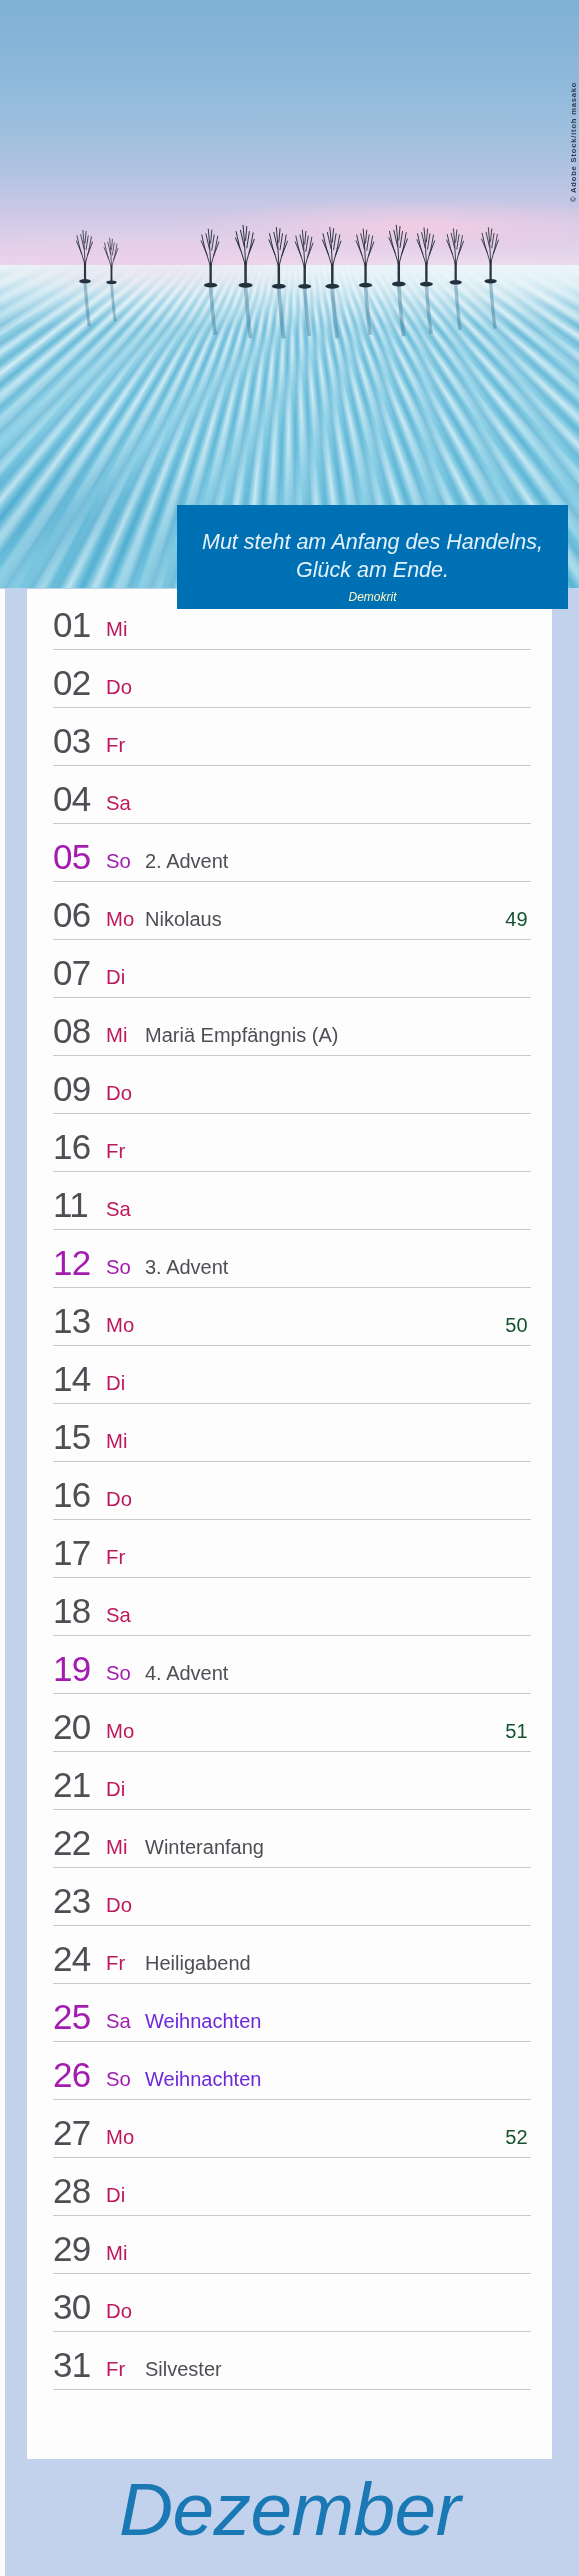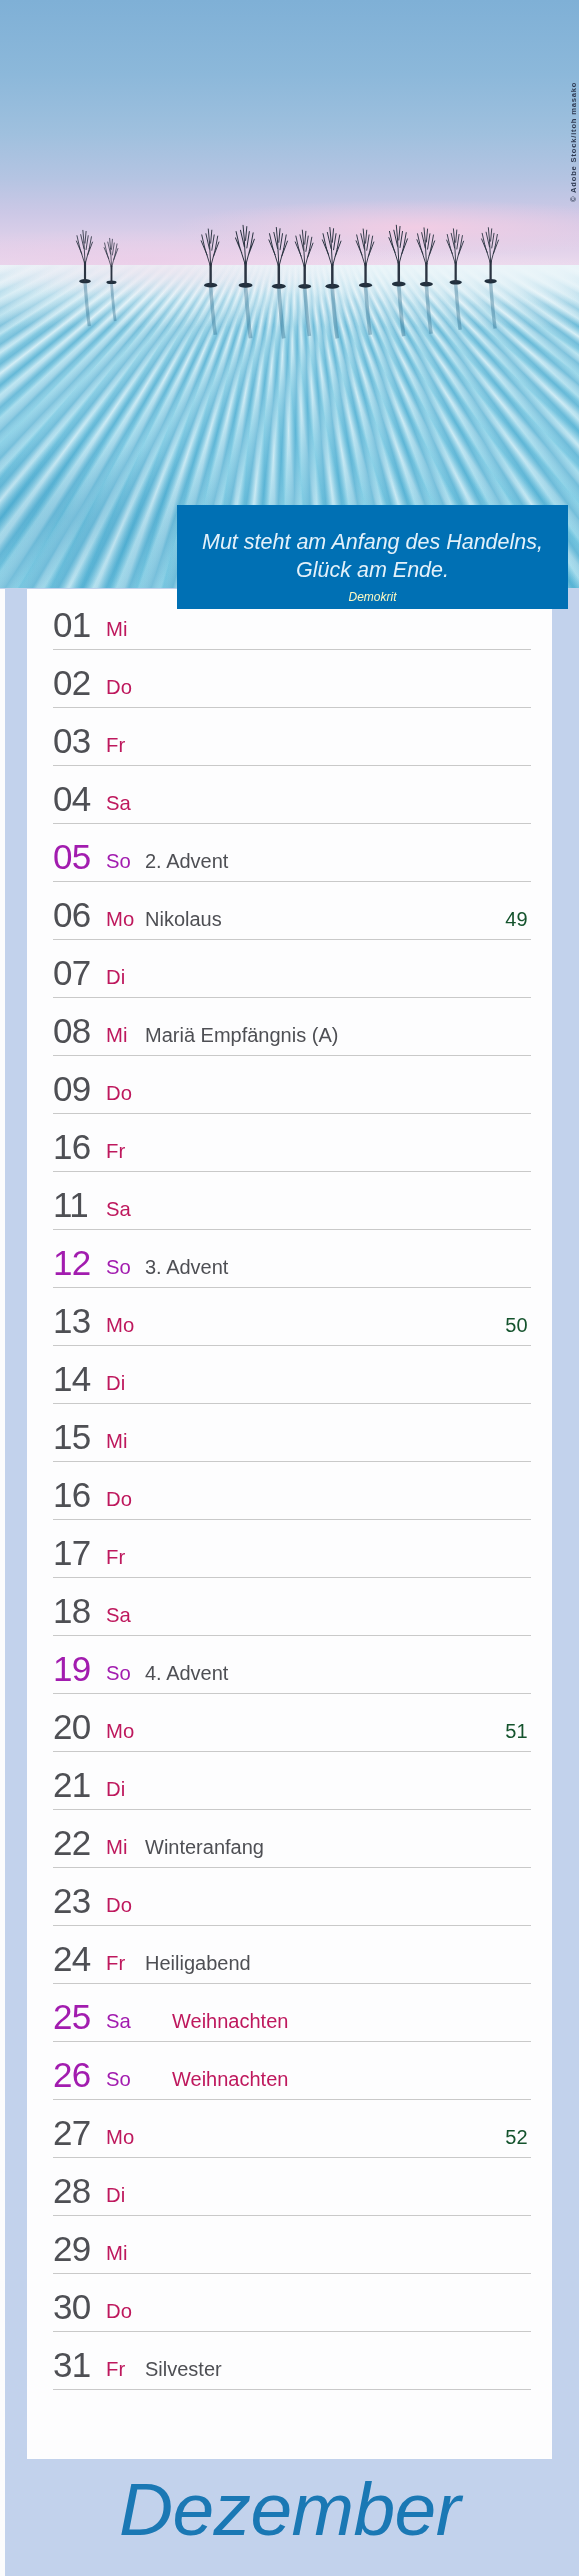--- a/index.html
+++ b/index.html
@@ -43,21 +43,21 @@
   .card{position:absolute;left:27px;top:589px;width:525px;height:1870px;background:#fdfdfe;}
   .edge-sliver{position:absolute;left:0;top:589px;width:5.1px;height:1987px;background:#fbfcfd;}
   .rows{position:absolute;left:53px;top:592px;width:478px;}
   .row{position:relative;height:57px;border-bottom:1.7px solid #c9c9c9;}
   .num{position:absolute;left:0;bottom:6.8px;font-size:35px;line-height:1;
     color:#4e4f54;letter-spacing:-0.6px;}
   .wd{position:absolute;left:53px;bottom:10.2px;font-size:20.3px;line-height:1;color:#be185d;}
   .event{position:absolute;left:92px;bottom:9.6px;font-size:20px;line-height:1;color:#4e4f54;}
   .week{position:absolute;right:3.4px;bottom:9.6px;font-size:20px;line-height:1;color:#14532d;}
   .row.blue .num,.row.blue .wd{color:#a21caf;}
-  .row.event-blue .event{color:#be185d;margin-left:27px;}
+  .row.event-blue .event{color:#6d28d9;}
 
   
   .month-title{position:absolute;left:0;right:0;top:2472px;text-align:center;
     font-size:75px;line-height:1;font-style:italic;color:#1a78b4;letter-spacing:-0.6px;}
 </style>
 </head>
 <body>
 
 <div class="page">
 

